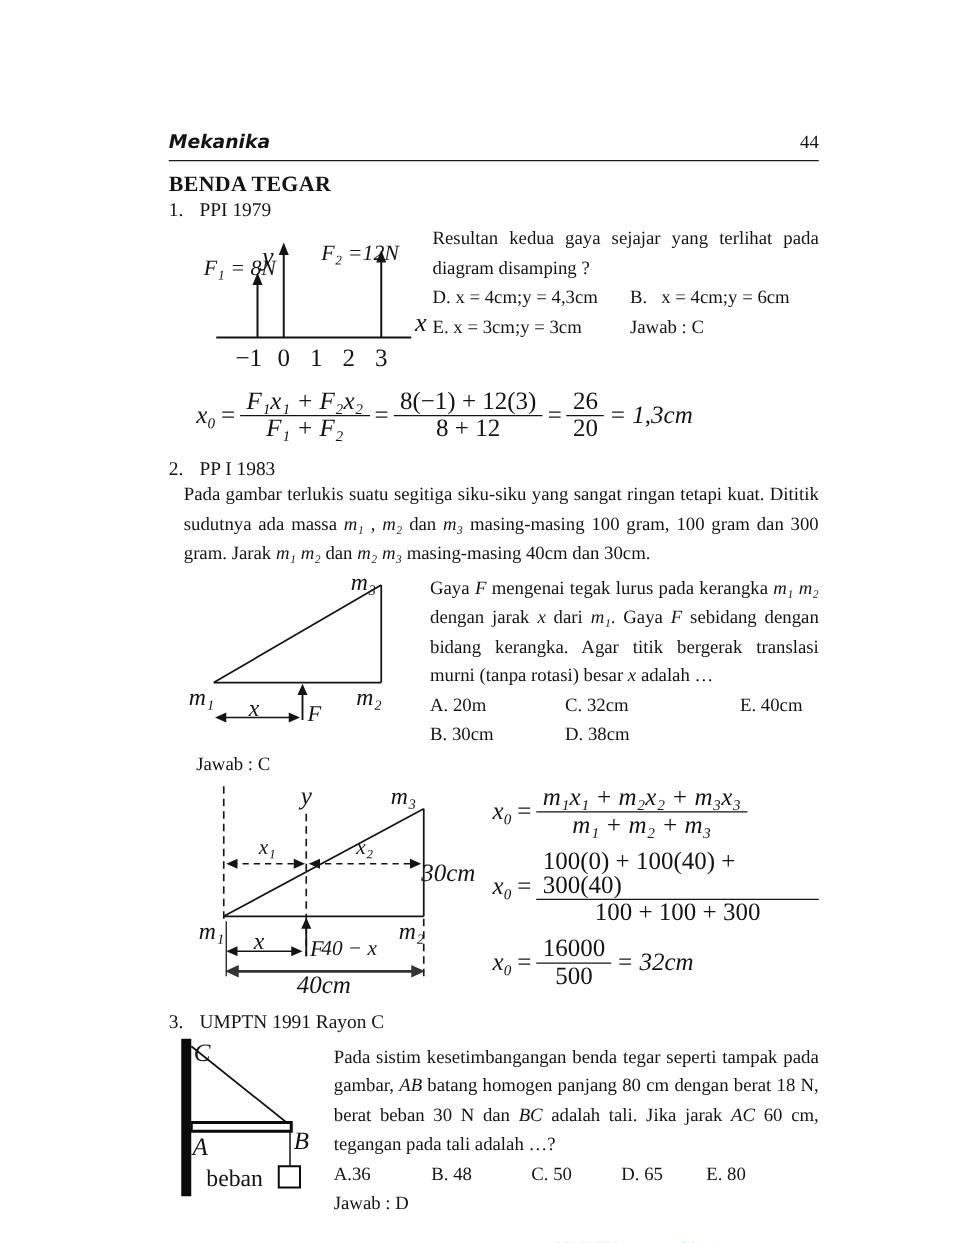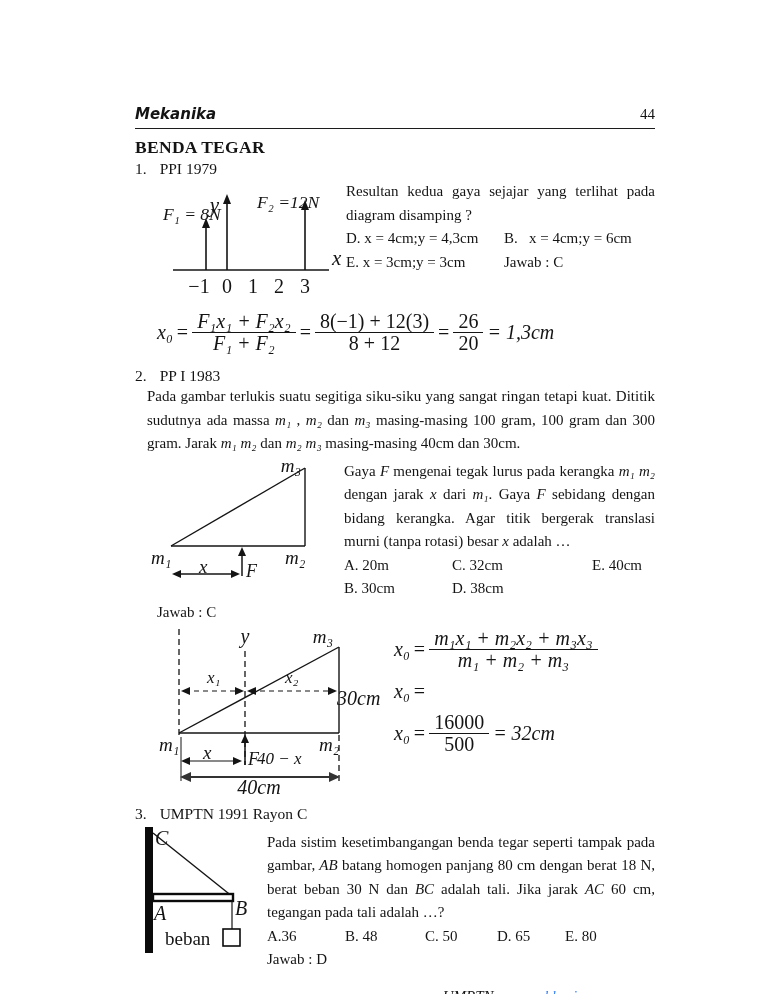--- a/index.html
+++ b/index.html
@@ -231,20 +231,24 @@
         <span class="it">x₀</span>
         <span>=</span>
         <span class="frac">
           <span class="num it">m₁x₁ + m₂x₂ + m₃x₃</span>
           <span class="den it">m₁ + m₂ + m₃</span>
         </span>
       </div>
       <div class="eq">
         <span class="it">x₀</span>
         <span>=</span>
+        <span class="frac">
+          <span class="num">100(0) + 100(40) + 300(40)</span>
+          <span class="den">100 + 100 + 300</span>
+        </span>
       </div>
       <div class="eq">
         <span class="it">x₀</span>
         <span>=</span>
         <span class="frac">
           <span class="num">16000</span>
           <span class="den">500</span>
         </span>
         <span class="it">= 32cm</span>
       </div>

